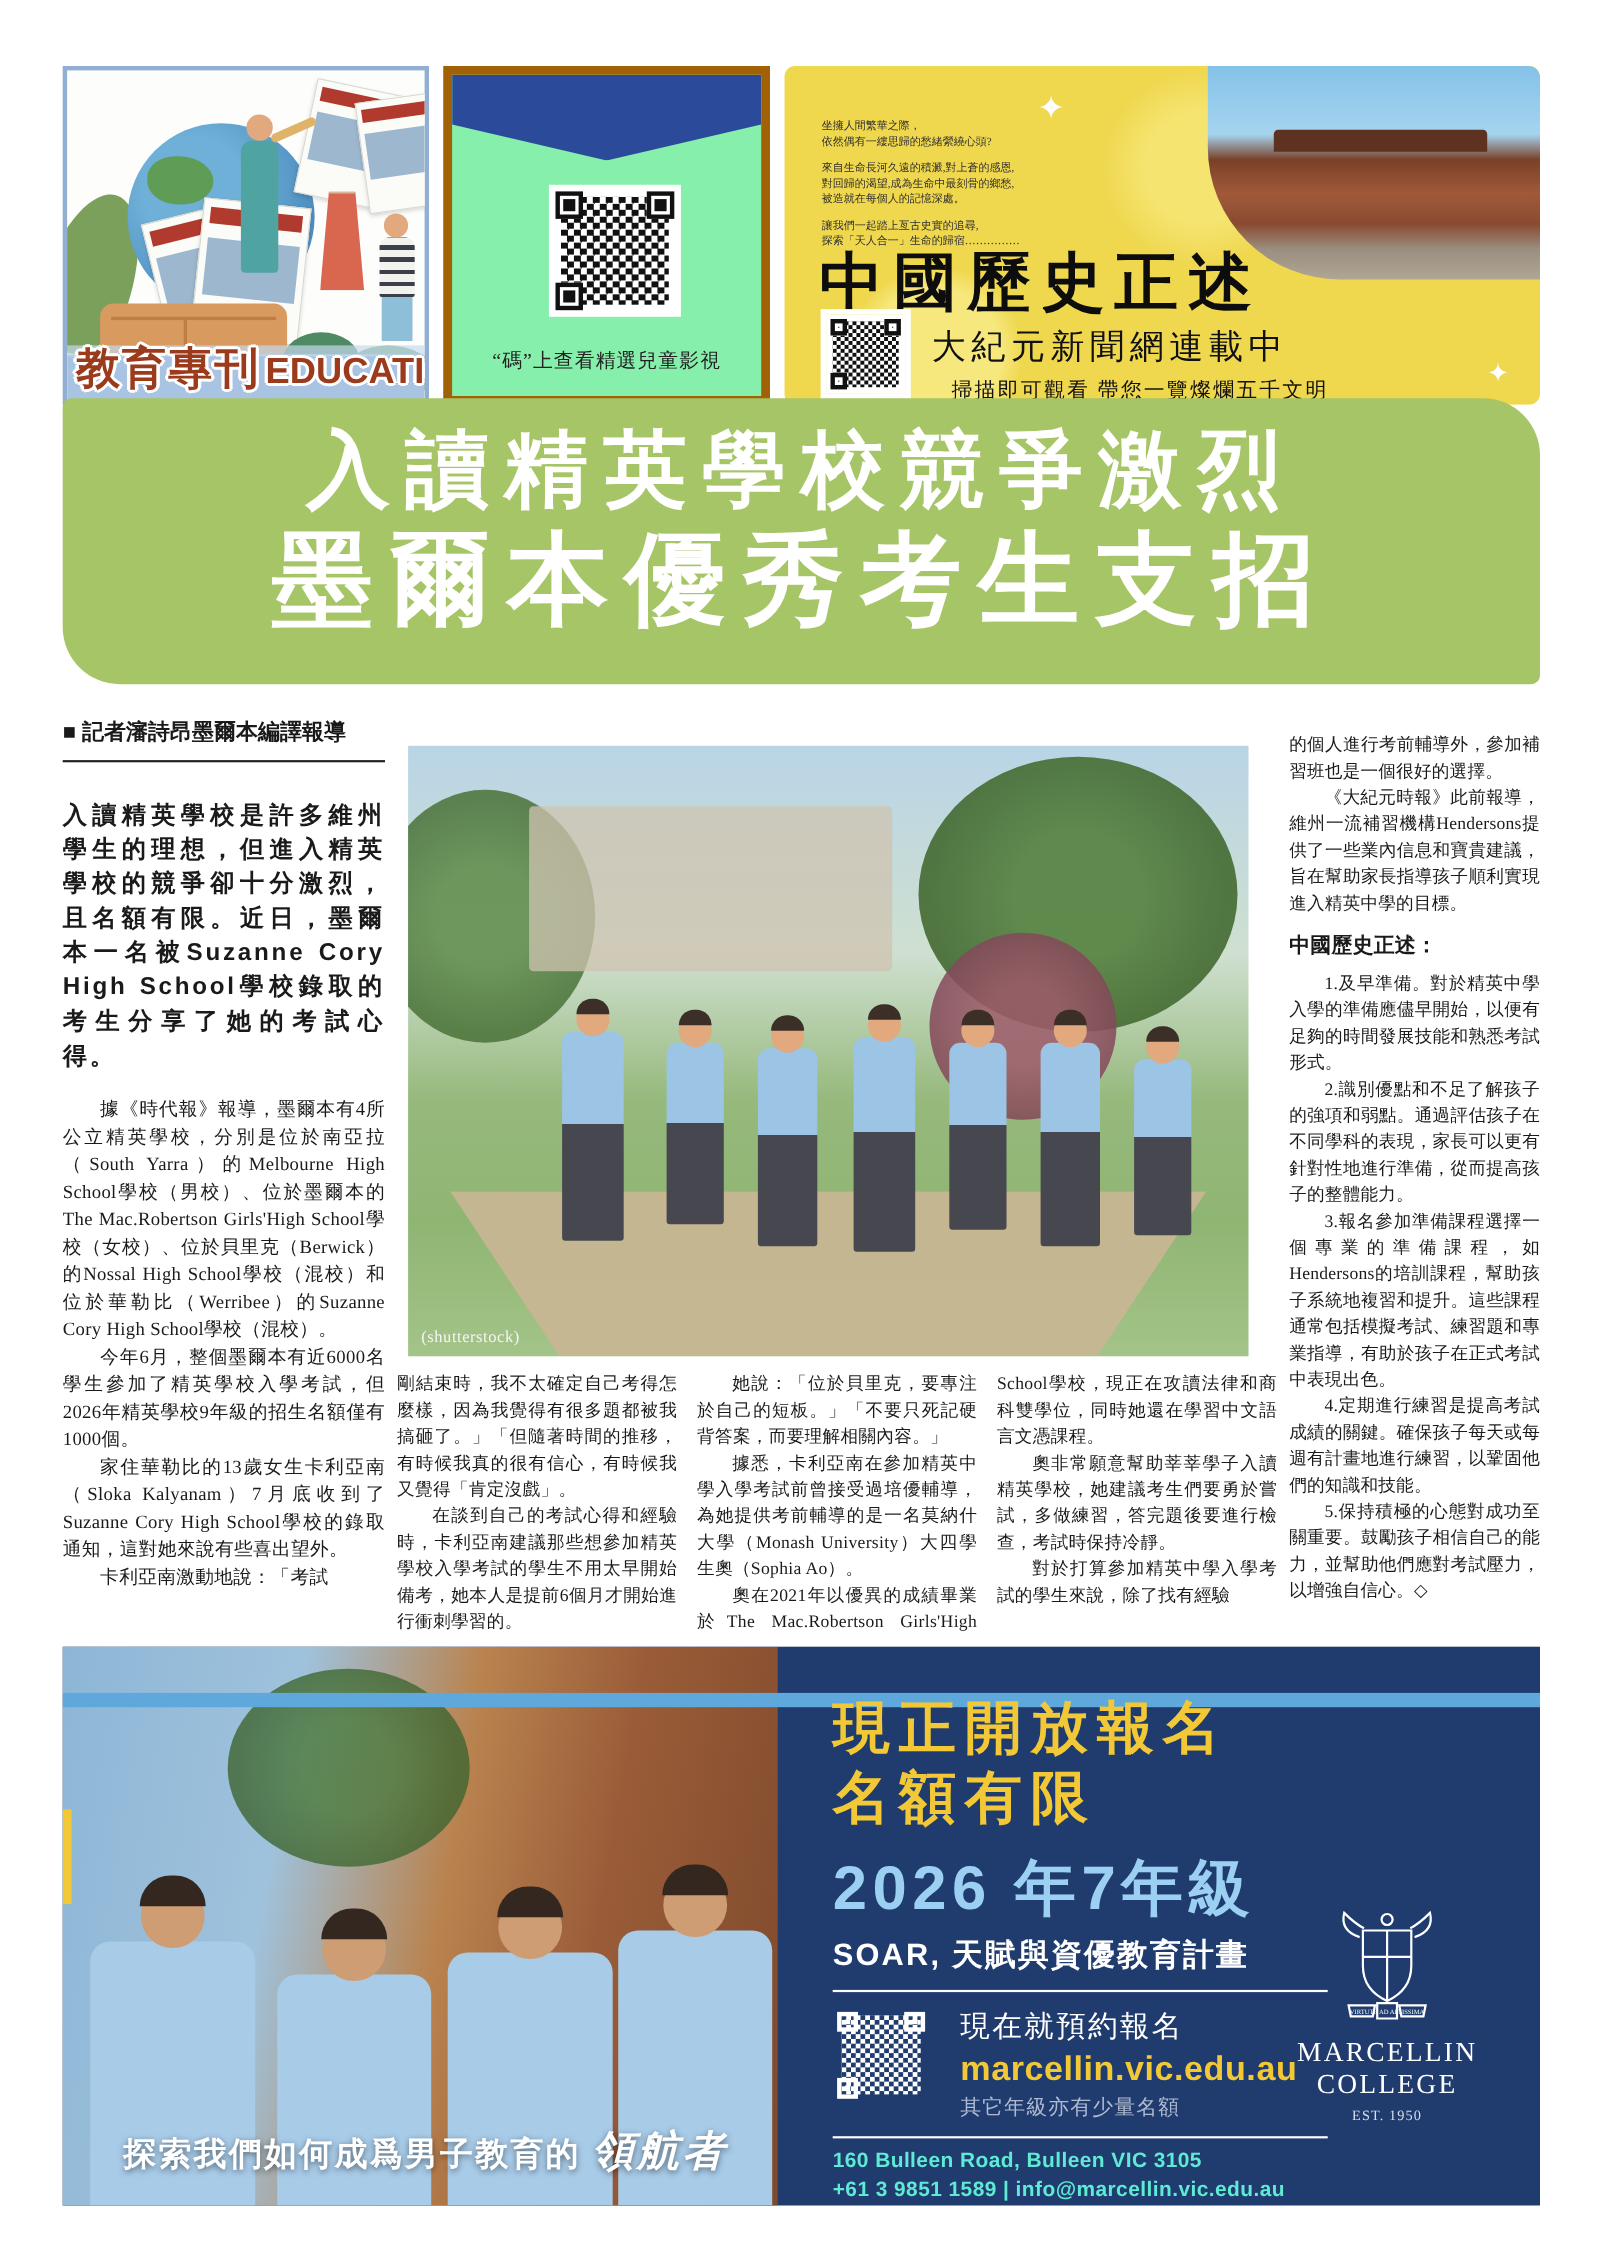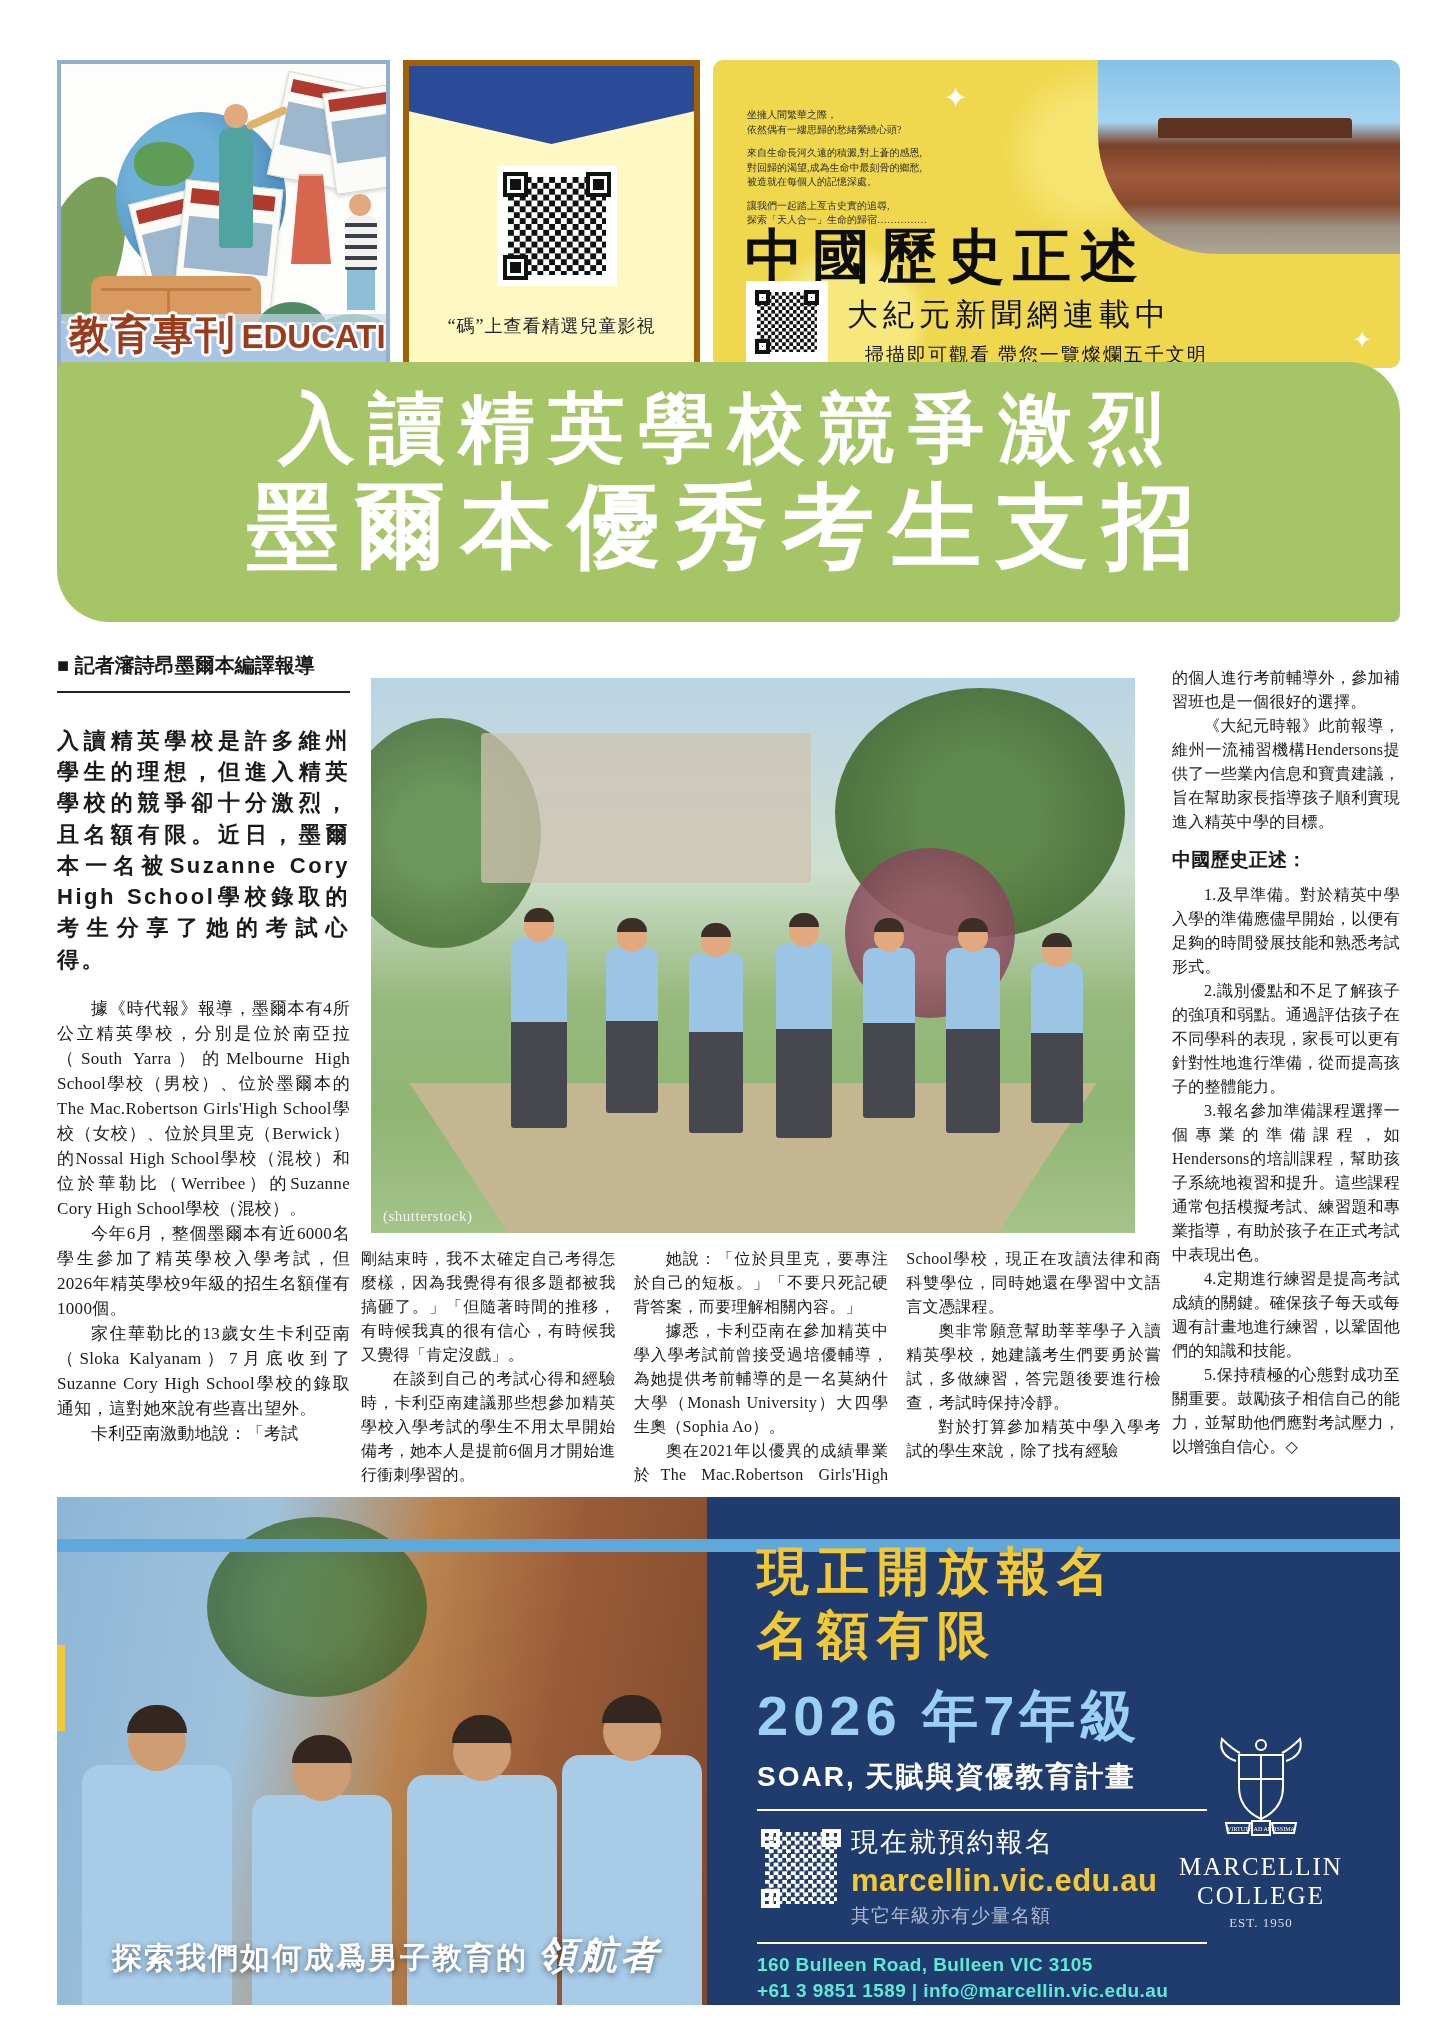--- a/index.html
+++ b/index.html
@@ -39,21 +39,21 @@
   .p1::after{content:'';position:absolute;left:26px;top:-14px;width:44px;height:8px;background:#e0b36a;transform:rotate(-24deg);border-radius:4px;}
   .p2{left:230px;top:110px;width:40px;height:90px;background:#d9674f;clip-path:polygon(20% 0,80% 0,100% 100%,0 100%);}
   .p2::before{content:'';position:absolute;left:8px;top:-46px;width:24px;height:24px;border-radius:50%;background:#e2a87e;}
   .p2::after{content:'';position:absolute;left:4px;top:-22px;width:32px;height:24px;background:#d8b9a0;border-radius:6px;}
   .p3{left:284px;top:152px;width:32px;height:54px;background:repeating-linear-gradient(180deg,#f2f2ee 0 7px,#3a3f4a 7px 11px);border-radius:8px 8px 2px 2px;}
   .p3::before{content:'';position:absolute;left:4px;top:-22px;width:22px;height:22px;border-radius:50%;background:#e2a87e;}
   .p3::after{content:'';position:absolute;left:2px;top:54px;width:28px;height:40px;background:#8ebfd8;}
   .bush1{left:196px;top:238px;width:70px;height:52px;background:#4e8a63;border-radius:50% 50% 40% 40%;}
   .bush2{left:252px;top:250px;width:80px;height:48px;background:#6aa86f;border-radius:50% 50% 40% 40%;}
 
-  #box-qr{left:403px;top:60px;width:297px;height:308px;border:6px solid #a16207;box-sizing:border-box;background:#fef9c3;}
+  #box-qr{left:403px;top:60px;width:297px;height:308px;border:8px solid #a16207;box-sizing:border-box;background:#86efac;}
   .ribbon{position:absolute;left:0;top:0;width:100%;height:78px;background:#2b4a9a;
           clip-path:polygon(0 0,100% 0,100% 58%,50% 100%,0 58%);}
   .qr{background:#fff;position:relative;}
   .qr .mods{position:absolute;inset:9%;background:repeating-conic-gradient(#111 0% 25%,#fff 0% 50%);background-size:12% 12%;}
   .qr .fp{position:absolute;width:21%;height:21%;border:4px solid #111;box-sizing:border-box;background:#fff;}
   .qr .fp::after{content:'';position:absolute;inset:3px;background:#111;}
   .fp.tl{left:5%;top:5%;} .fp.tr{right:5%;top:5%;} .fp.bl{left:5%;bottom:5%;}
   .qr.inv{background:transparent;}
   .qr.inv .mods{background:repeating-conic-gradient(#fff 0% 25%,transparent 0% 50%);background-size:12% 12%;}
   .qr.inv .fp{border-color:#fff;background:transparent;}
@@ -146,21 +146,21 @@
   .ad-caption{position:absolute;left:55px;bottom:24px;z-index:6;color:#fff;white-space:nowrap;
      font-family:"Liberation Sans","DejaVu Sans",sans-serif;font-weight:bold;font-size:30px;letter-spacing:2px;
      text-shadow:0 2px 6px rgba(0,0,0,.5);}
   .ad-caption .em{font-size:38px;font-style:italic;letter-spacing:3px;}
   .ad-right{position:absolute;left:700px;top:42px;width:610px;z-index:6;
      font-family:"Liberation Sans","DejaVu Sans",sans-serif;}
   .ad-h1{color:#f2c836;font-weight:bold;font-size:52px;letter-spacing:8px;line-height:1.24;}
   .ad-h2{color:#9cd0f2;font-weight:bold;font-size:56px;letter-spacing:5px;line-height:1.15;margin-top:16px;}
   .ad-h3{color:#fff;font-weight:bold;font-size:28px;letter-spacing:2px;margin-top:10px;}
   .ad-div{width:450px;border-top:2px solid #fff;margin-top:13px;}
-  .ad-qr-row{margin-top:13px;display:flex;gap:6px;align-items:flex-start;width:460px;}
+  .ad-qr-row{margin-top:13px;display:flex;gap:28px;align-items:flex-start;width:460px;}
   #ad-qr{width:88px;height:88px;flex:0 0 88px;}
   .ad-cta{color:#fff;font-size:27px;letter-spacing:2px;}
   .ad-url{color:#f2c836;font-weight:bold;font-size:31px;margin-top:3px;letter-spacing:.5px;}
   .ad-note{color:#aebad2;font-size:19px;margin-top:4px;letter-spacing:1px;}
   .ad-addr{margin-top:10px;color:#5eead4;font-weight:bold;font-size:19px;letter-spacing:.4px;}
   .ad-addr2{margin-top:4px;}
   .crest{position:absolute;right:34px;top:238px;width:210px;text-align:center;color:#fff;z-index:6;}
   .crest svg{display:block;margin:0 auto;}
   .crest-name{font-size:25px;letter-spacing:2px;line-height:1.15;margin-top:6px;
               font-family:"Liberation Serif","DejaVu Serif",serif;}

